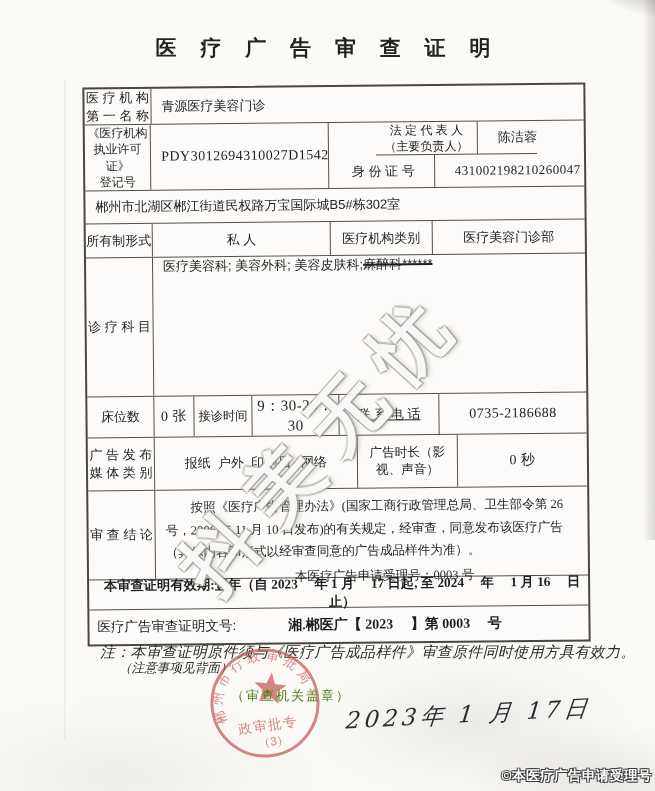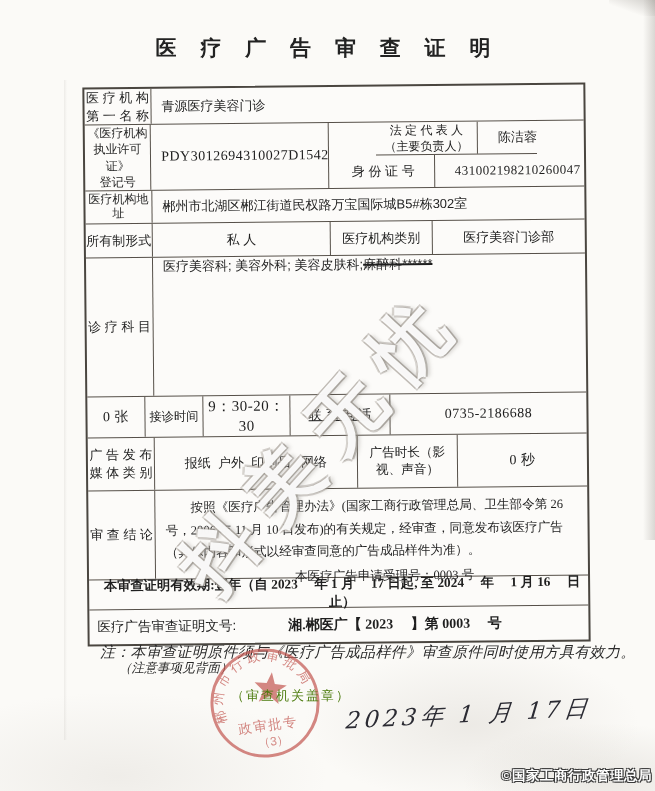--- a/index.html
+++ b/index.html
@@ -110,44 +110,41 @@
           <div class="cell w-r vleft">陈洁蓉</div>
         </div>
         <div class="srow">
           <div class="cell w-m">身 份 证 号</div>
           <div class="cell w-r vleft num" style="font-size:13px;">431002198210260047</div>
         </div>
       </div>
     </div>
 
     <div class="row h32">
-      <div class="cell w-l" style="font-size:12px;line-height:1.15;">
-        <div>医疗机构地</div>
-        <div>址</div>
-      </div>
       <div class="cell grow vleft">郴州市北湖区郴江街道民权路万宝国际城B5#栋302室</div>
     </div>
 
     <div class="row h33">
       <div class="cell w-l">所有制形式</div>
       <div class="cell" style="width:178px;">私 人</div>
       <div class="cell w-m" style="width:102px;">医疗机构类别</div>
       <div class="cell grow">医疗美容门诊部</div>
     </div>
 
     <div class="row h140">
       <div class="cell w-l">诊 疗 科 目</div>
       <div class="cell grow vleft" style="flex-direction:row;justify-content:flex-start;">
         <span>医疗美容科; 美容外科; 美容皮肤科; </span>
           <span class="strike">麻醉科******</span>
       </div>
     </div>
 
     <div class="row h40">
-      <div class="cell num" style="width:58px;">0 张</div>
+      <div class="cell w-l">床位数</div>
+      <div class="cell num" style="width:40px;">0 张</div>
       <div class="cell" style="width:58px;font-size:12.3px;">接诊时间</div>
       <div class="cell num" style="width:87px;font-size:15px;">9：30-20：30</div>
       <div class="cell" style="width:100px;text-decoration:underline;">联 系 电 话</div>
       <div class="cell grow num">0735-2186688</div>
     </div>
 
     <div class="row h52">
       <div class="cell w-l">
         <div>广 告 发 布</div>
         <div>媒 体 类 别</div>
@@ -194,14 +191,14 @@
       <text font-size="13" fill="#c2554f" letter-spacing="4.5" font-family="Liberation Serif, serif">
         <textPath href="#arcPath" startOffset="8">郴州市行政审批局</textPath>
       </text>
       <polygon points="0,-17 4.1,-5.7 16.2,-5.3 6.7,2.2 10,13.8 0,7 -10,13.8 -6.7,2.2 -16.2,-5.3 -4.1,-5.7" transform="translate(80,60) rotate(14)" fill="#c2554f"></polygon>
       <text x="73" y="100" text-anchor="middle" font-size="13.5" fill="#c2554f" letter-spacing="1.5" font-family="Liberation Sans, sans-serif">政审批专</text>
       <text x="76" y="116" text-anchor="middle" font-size="12" fill="#c2554f" font-family="Liberation Sans, sans-serif">（3）</text>
     </g>
   </svg>
 
   <div class="wm">抖美无忧</div>
-  <div class="credit">©国家工商行政管理总局</div>
+  <div class="credit">©本医疗广告申请受理号</div>
 </div>
 
 </body></html>

